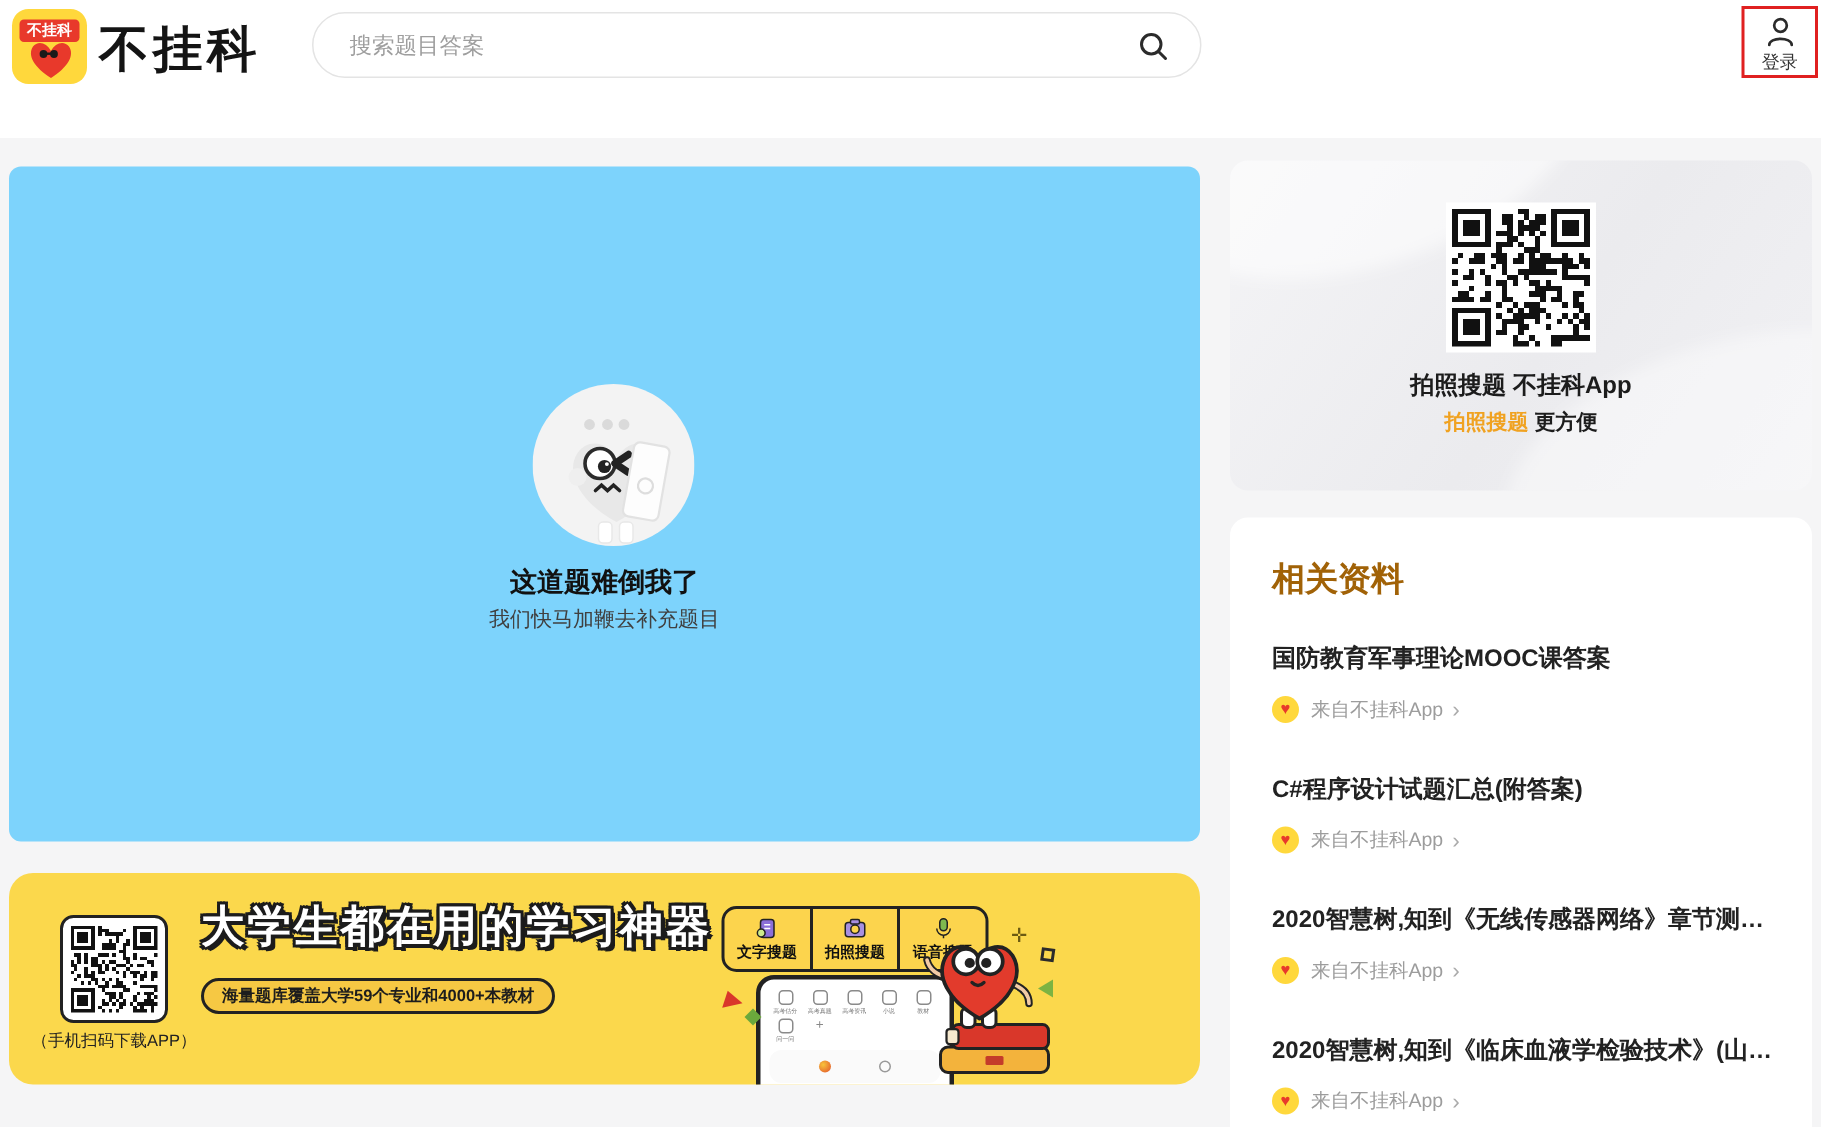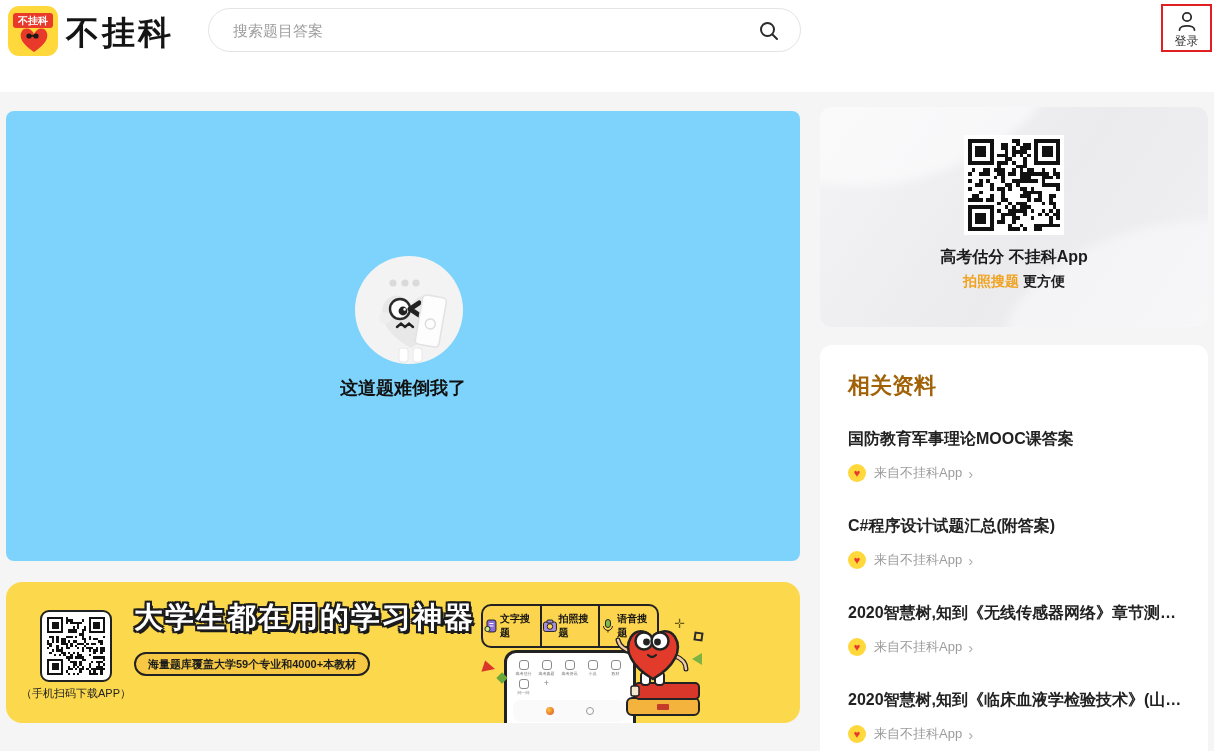--- a/index.html
+++ b/index.html
@@ -38,21 +38,21 @@
   .b-qrbox { position:absolute; left:34px; top:28px; width:72px; height:72px; background:#fff;
     border:2px solid #222; border-radius:9px; padding:5px; }
   .b-qrcap { position:absolute; left:8px; top:104px; width:124px; text-align:center; font-size:11px; color:#222; }
   .b-title { position:absolute; left:128px; top:16px; font-size:29px; font-weight:900; color:#fff; letter-spacing:2px;
     text-shadow:2px 0 0 #1c1c1c,-2px 0 0 #1c1c1c,0 2px 0 #1c1c1c,0 -2px 0 #1c1c1c,
       2px 2px 0 #1c1c1c,-2px 2px 0 #1c1c1c,2px -2px 0 #1c1c1c,-2px -2px 0 #1c1c1c,3px 3px 0 #1c1c1c; }
   .b-pill { position:absolute; left:128px; top:70px; height:24px; line-height:20px; padding:0 12px;
     background:#F6C843; border:2px solid #222; border-radius:13px; font-size:11px; font-weight:bold; color:#1d1d1d; }
   .b-features { position:absolute; left:475px; top:22px; width:178px; height:44px; background:#FCD44D;
     border:2px solid #222; border-radius:10px; display:flex; }
-  .b-feat { flex:1; display:flex; flex-direction:row; align-items:center; justify-content:center;
+  .b-feat { flex:1; display:flex; flex-direction:column; align-items:center; justify-content:center;
     border-right:2px solid #222; gap:1px; }
   .b-feat:last-child { border-right:none; }
   .b-feat-label { font-size:10px; font-weight:bold; color:#111; }
   .b-phone { position:absolute; left:498px; top:68px; width:132px; height:80px; background:#fff;
     border:3px solid #222; border-radius:12px 12px 0 0; overflow:hidden; }
   .p-grid { display:flex; flex-wrap:wrap; padding:7px 5px 0 5px; }
   .p-app { width:23px; display:flex; flex-direction:column; align-items:center; margin-bottom:3px; }
   .p-app-ic { width:10px; height:10px; border:1px solid #8a8a8a; border-radius:3px; }
   .p-app-lb { font-size:4px; color:#777; margin-top:1px; white-space:nowrap; }
   .p-sec { margin:2px 6px 0 6px; height:22px; background:#FAFAFA; border-radius:8px;
@@ -135,20 +135,21 @@
       <polyline points="42,71 46,67.5 50,71 54,67.5 58,71" fill="none" stroke="#222" stroke-width="2.4" stroke-linecap="round"></polyline>
       <g transform="rotate(10 76 64)">
         <rect x="64" y="40" width="24" height="50" rx="4" fill="#FDFDFD" stroke="#E2E2E2" stroke-width="1.5"></rect>
         <circle cx="76" cy="68" r="5" fill="none" stroke="#DDD" stroke-width="1.5"></circle>
       </g>
       <rect x="44" y="92" width="9" height="14" rx="3" fill="#fff" stroke="#E8E8E8"></rect>
       <rect x="58" y="92" width="9" height="14" rx="3" fill="#fff" stroke="#E8E8E8"></rect>
     </g>
   </svg>
   <div class="es-title">这道题难倒我了</div>
+  <div class="es-sub">我们快马加鞭去补充题目</div>
 </div>
 
 <div class="banner">
   <div class="b-qrbox">
     <svg width="58" height="58" viewBox="0 0 25 25" shape-rendering="crispEdges">
         <rect x="8" y="0" width="1" height="1" fill="#111"></rect>
         <rect x="8" y="1" width="1" height="1" fill="#111"></rect>
         <rect x="9" y="1" width="1" height="1" fill="#111"></rect>
         <rect x="10" y="1" width="1" height="1" fill="#111"></rect>
         <rect x="15" y="1" width="1" height="1" fill="#111"></rect>
@@ -635,21 +636,21 @@
         <rect x="1" y="1" width="5" height="5" fill="#fff"></rect>
         <rect x="2" y="2" width="3" height="3" fill="#111"></rect>
         <rect x="18" y="0" width="7" height="7" fill="#111"></rect>
         <rect x="19" y="1" width="5" height="5" fill="#fff"></rect>
         <rect x="20" y="2" width="3" height="3" fill="#111"></rect>
         <rect x="0" y="18" width="7" height="7" fill="#111"></rect>
         <rect x="1" y="19" width="5" height="5" fill="#fff"></rect>
         <rect x="2" y="20" width="3" height="3" fill="#111"></rect>
       </svg>
   </div>
-  <div class="sq-l1">高考估分 不挂科App</div>
+  <div class="sq-l1">拍照搜题 不挂科App</div>
   <div class="sq-l2"><span class="sq-hl">拍照搜题</span><span> 更方便</span></div>
 </div>
 
 <div class="side-rel">
   <div class="rel-title">相关资料</div>
 
   <div class="rel-item" style="top:84px">
     <div class="rel-item-title">国防教育军事理论MOOC课答案</div>
     <div class="rel-meta">
       <div class="mini-logo">

